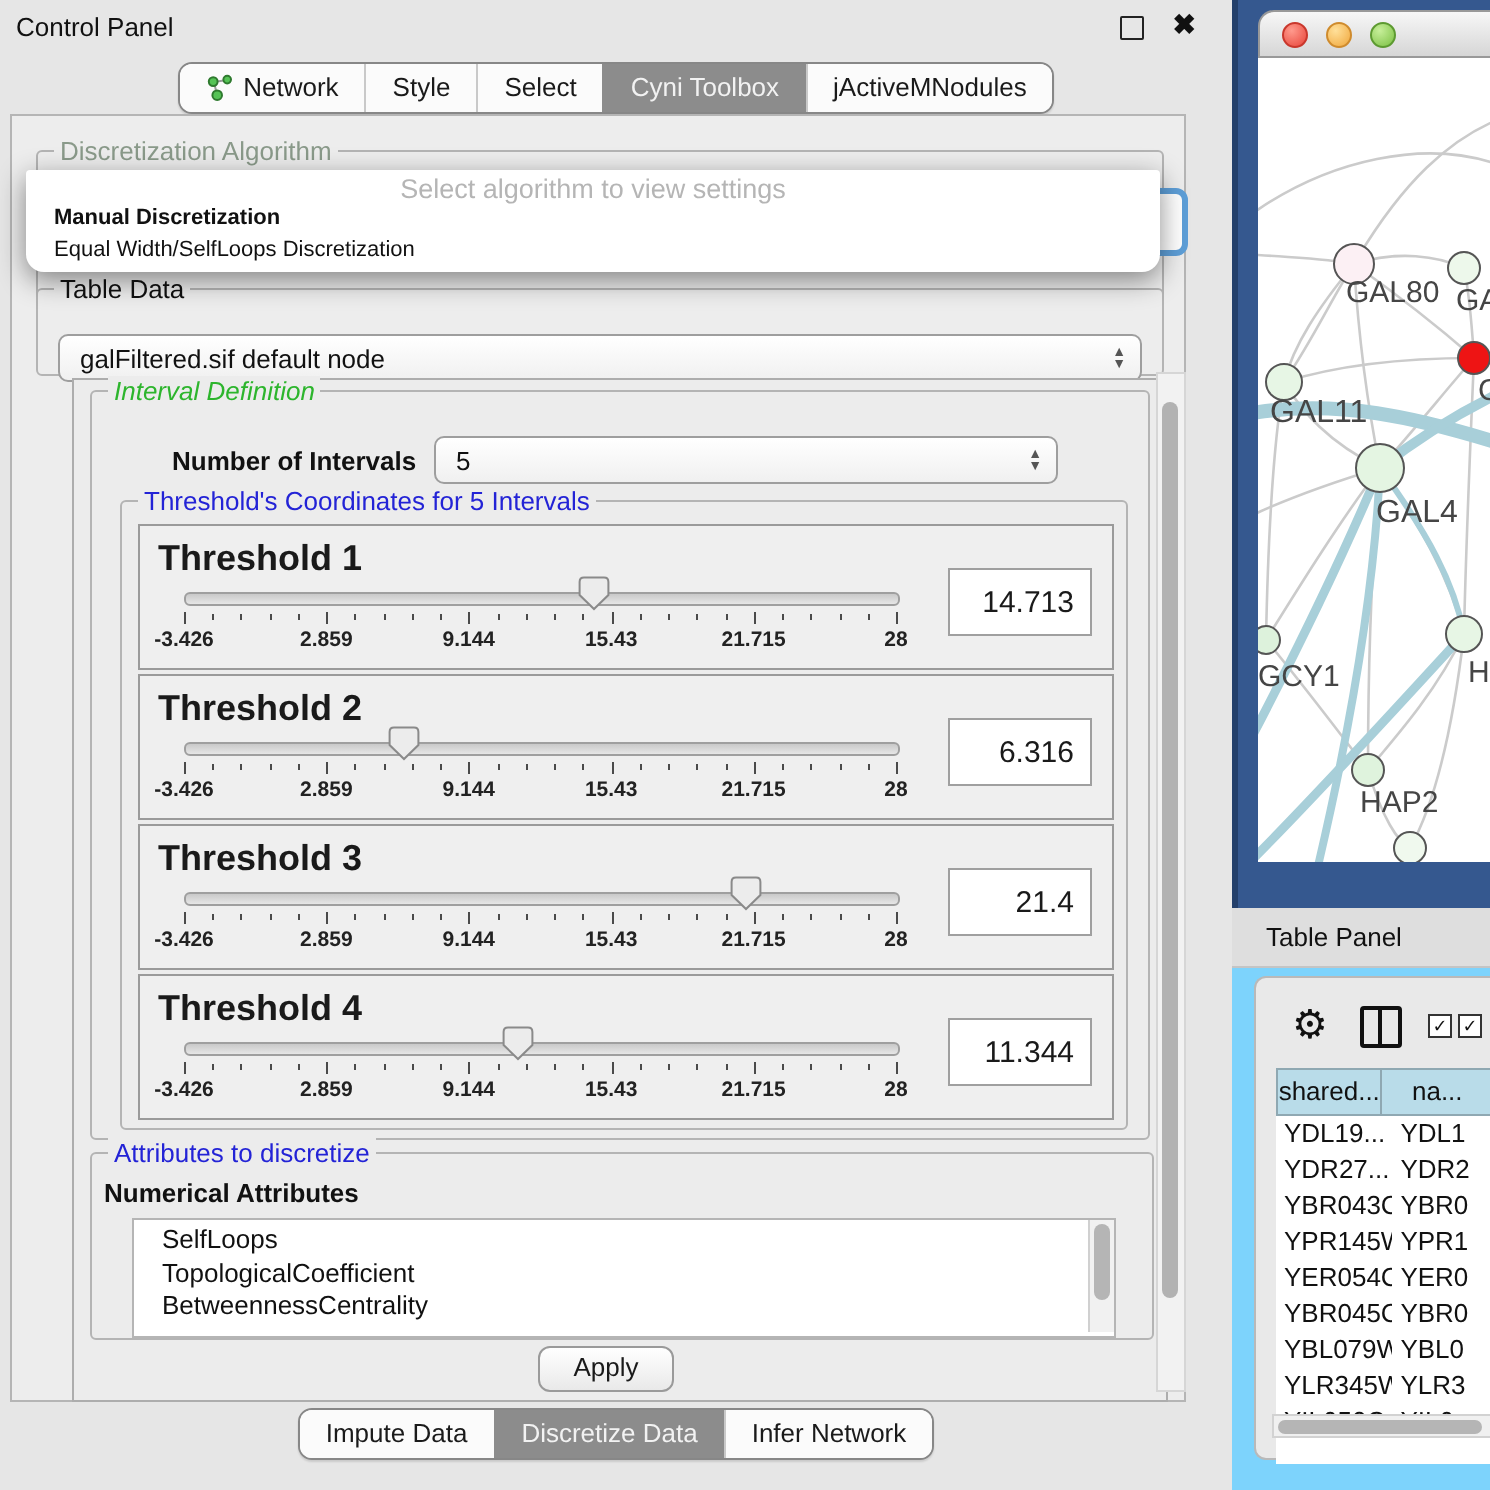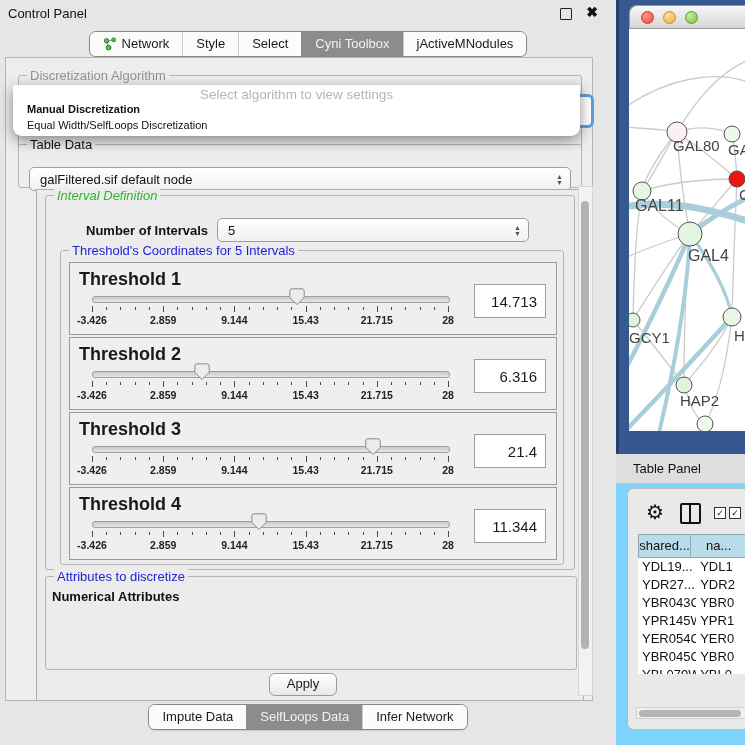--- a/index.html
+++ b/index.html
@@ -76,21 +76,21 @@
   #net-canvas{position:absolute;left:629px;top:29px;width:116px;height:402px;background:#fff;overflow:hidden;}
   #tp-bar{position:absolute;left:616px;top:454px;width:129px;height:29px;background:#dedede;border-bottom:1px solid #c4c4c4;}
   #tp-title{position:absolute;left:17px;top:7px;font-size:13px;color:#111;}
   #tp-panel{position:absolute;left:627px;top:488px;width:118px;height:240px;background:#e9e9e9;border:1px solid #b9b9b9;border-right:none;border-radius:6px 0 0 6px;}
   #tp-toolbar{position:absolute;left:0;top:10px;width:118px;height:30px;}
   #gear-ic{position:absolute;left:18px;top:1px;font-size:20px;color:#111;}
   #split-ic{position:absolute;left:52px;top:4px;width:17px;height:17px;border:2px solid #111;border-radius:2px;}
   #split-ic::after{content:"";position:absolute;left:7px;top:0;width:2px;height:17px;background:#111;}
   .cbx{position:absolute;top:8px;width:10px;height:10px;border:1.5px solid #333;background:#fff;font-size:9px;line-height:10px;text-align:center;color:#111;}
   #cbx1{left:86px;} #cbx2{left:101px;}
-  #tp-table{position:absolute;left:10px;top:45px;width:108px;height:140px;overflow:hidden;background:#fff;}
+  #tp-table{position:absolute;left:10px;top:45px;width:108px;height:198px;overflow:hidden;background:#fff;}
   .thead{display:flex;height:24px;}
   .th{box-sizing:border-box;background:#b9dce9;border:1px solid #8fa8b2;border-right:none;font-size:13px;text-align:center;line-height:22px;color:#111;}
   .th:last-child{border-left:1px solid #8fa8b2;}
   .th.c1{width:75px;} .th.c2{width:80px;}
   .trow{display:flex;height:18px;}
   .td{font-size:13px;line-height:18px;color:#111;white-space:nowrap;overflow:hidden;}
   .td.c1{width:71px;padding-left:4px;} .td.c2{width:60px;padding-left:4px;}
   #tp-hscroll{position:absolute;left:8px;top:218px;width:110px;height:12px;background:#f0f0f0;border:1px solid #d2d2d2;border-right:none;box-sizing:border-box;}
   #tp-hscroll .sb{position:absolute;left:2px;top:1.5px;height:7px;width:102px;background:#b5b5b5;border-radius:4px;}
 </style>
@@ -326,37 +326,47 @@
                   </svg>
                   <div class="valbox">11.344</div>
                 </div>
               </div>
           </div>
         </div>
 
         <div class="group" id="attr-group">
           <span class="gtitle blue">Attributes to discretize</span>
           <span class="boldlab" id="numattr-label">Numerical Attributes</span>
+          <div id="attr-listbox">
+            <ul id="attr-list">
+                <li>SelfLoops</li>
+                <li>TopologicalCoefficient</li>
+                <li>BetweennessCentrality</li>
+              </ul>
+            <div id="attr-vscroll">
+                <div class="sb"></div>
+              </div>
+          </div>
         </div>
 
         <div id="apply-btn">Apply</div>
       </div>
 
       <div id="cp-scrollbar">
           <div class="sb"></div>
         </div>
     </div>
 
     <div id="cp-bottom-tabs" class="tabsrow">
       <div class="segwrap" id="bottom-seg">
           <div class="seg">
             <span>Impute Data</span>
           </div>
           <div class="seg sel">
-            <span>SelfLoops Data</span>
+            <span>Discretize Data</span>
           </div>
           <div class="seg">
             <span>Infer Network</span>
           </div>
         </div>
     </div>
 
     <div id="algo-popup">
       <div class="pop-ph">Select algorithm to view settings</div>
       <div class="pop-item b">Manual Discretization</div>

